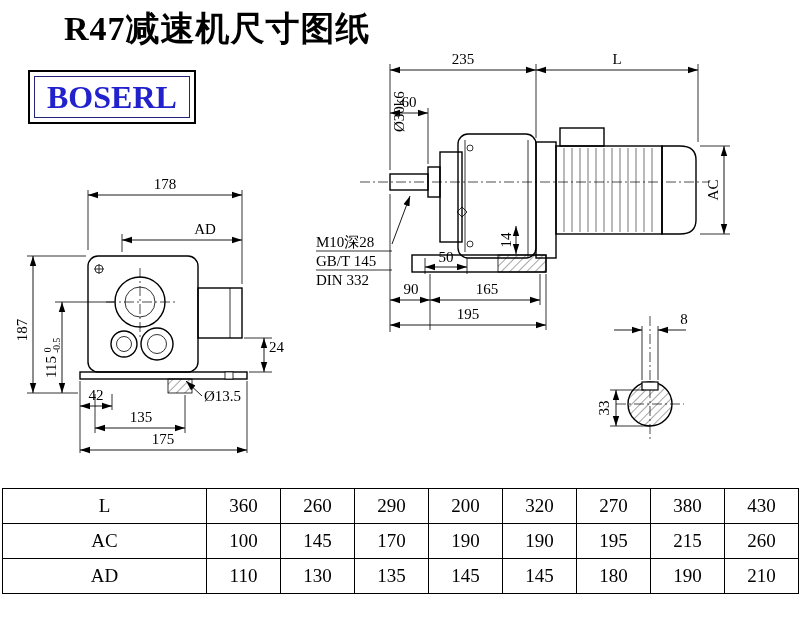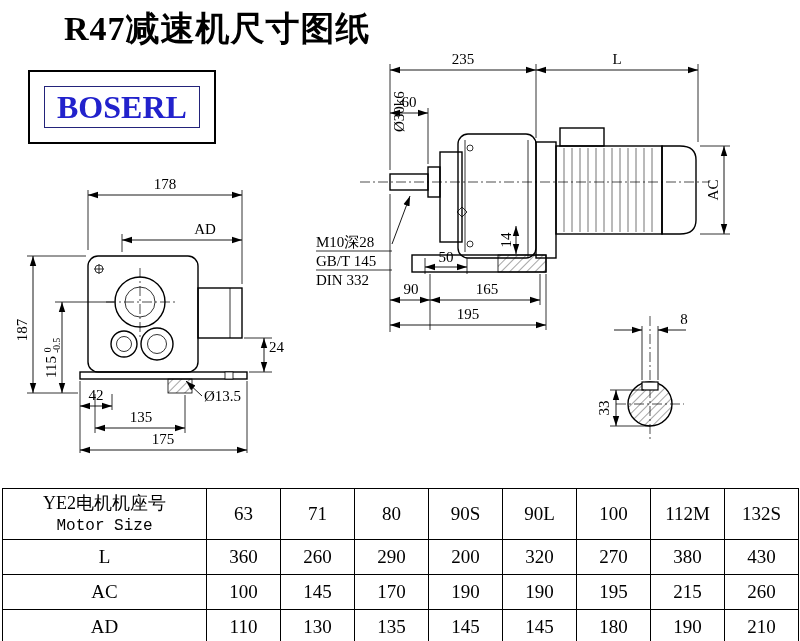--- a/index.html
+++ b/index.html
@@ -6,21 +6,21 @@
   body{
     width:800px;height:641px;position:relative;overflow:hidden;
     background:#fff;font-family:"Liberation Serif",serif;color:#000;
   }
   .title{
     position:absolute;left:64px;top:6px;
     font-size:34px;font-weight:bold;letter-spacing:1px;
   }
   .brand-box{
     position:absolute;left:28px;top:70px;
-    border:2px solid #000;padding:14px;background:#fff;
+    border:2px solid #000;padding:4px;background:#fff;
   }
   .brand-inner{
     border:1px solid #23237a;padding:0 12px;
     font-size:32px;line-height:40px;font-weight:bold;color:#2222cc;
     font-family:"Liberation Serif",serif;
   }
   svg.drawing{position:absolute;left:0;top:0;}
   .ol{fill:none;stroke:#000;stroke-width:1.4;}
   .tn{fill:none;stroke:#000;stroke-width:0.8;}
   .dl{stroke:#000;stroke-width:0.9;fill:none;}
@@ -228,34 +228,20 @@
     <col style="width:74px;">
       <col style="width:74px;">
       <col style="width:74px;">
       <col style="width:74px;">
     <col style="width:74px;">
       <col style="width:74px;">
       <col style="width:74px;">
       <col style="width:74px;">
   </colgroup>
   <tbody>
-    <tr>
-      <td class="hdr">
-        <div class="hdr-cn">YE2电机机座号</div>
-        <div class="hdr-en">Motor Size</div>
-      </td>
-      <td class="hdr">63</td>
-      <td class="hdr">71</td>
-      <td class="hdr">80</td>
-      <td class="hdr">90S</td>
-      <td class="hdr">90L</td>
-      <td class="hdr">100</td>
-      <td class="hdr">112M</td>
-      <td class="hdr">132S</td>
-    </tr>
     <tr>
       <td>L</td>
       <td>360</td>
       <td>260</td>
       <td>290</td>
       <td>200</td>
       <td>320</td>
       <td>270</td>
       <td>380</td>
       <td>430</td>

